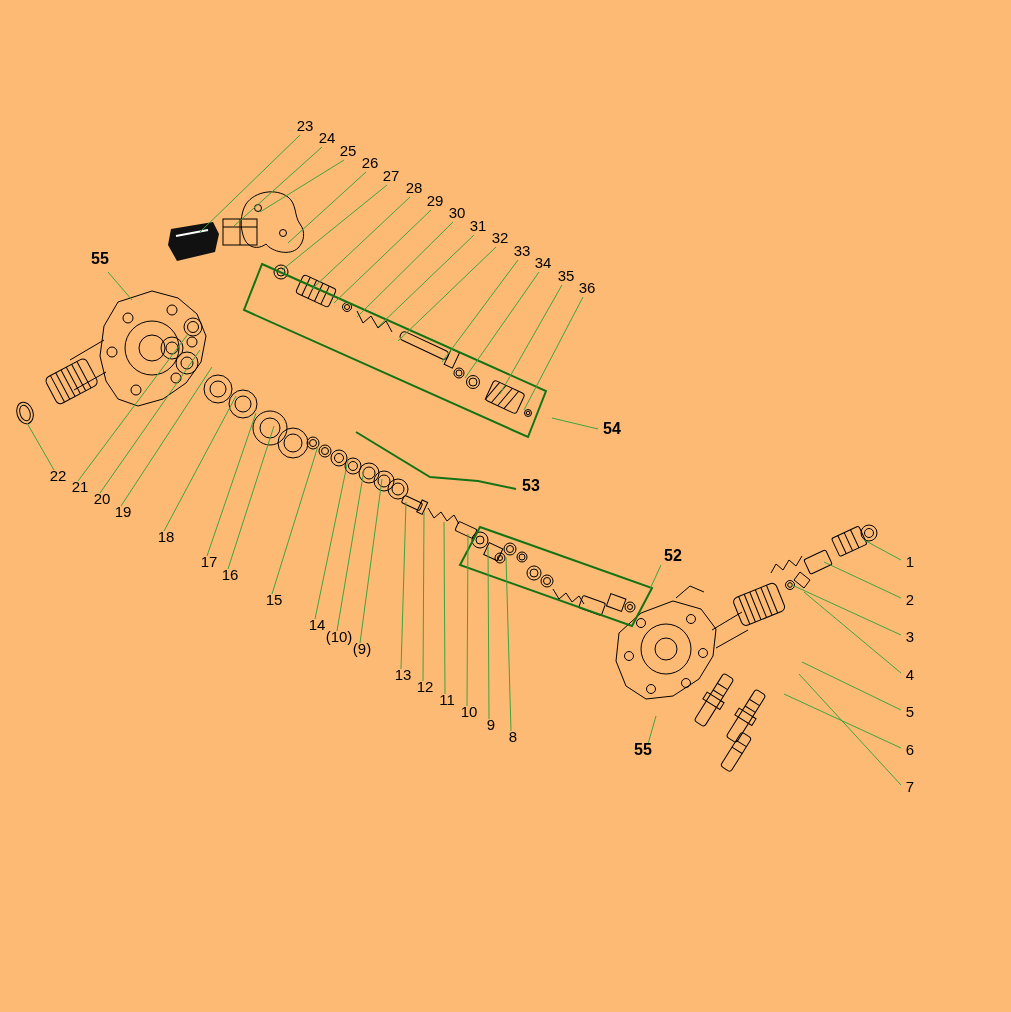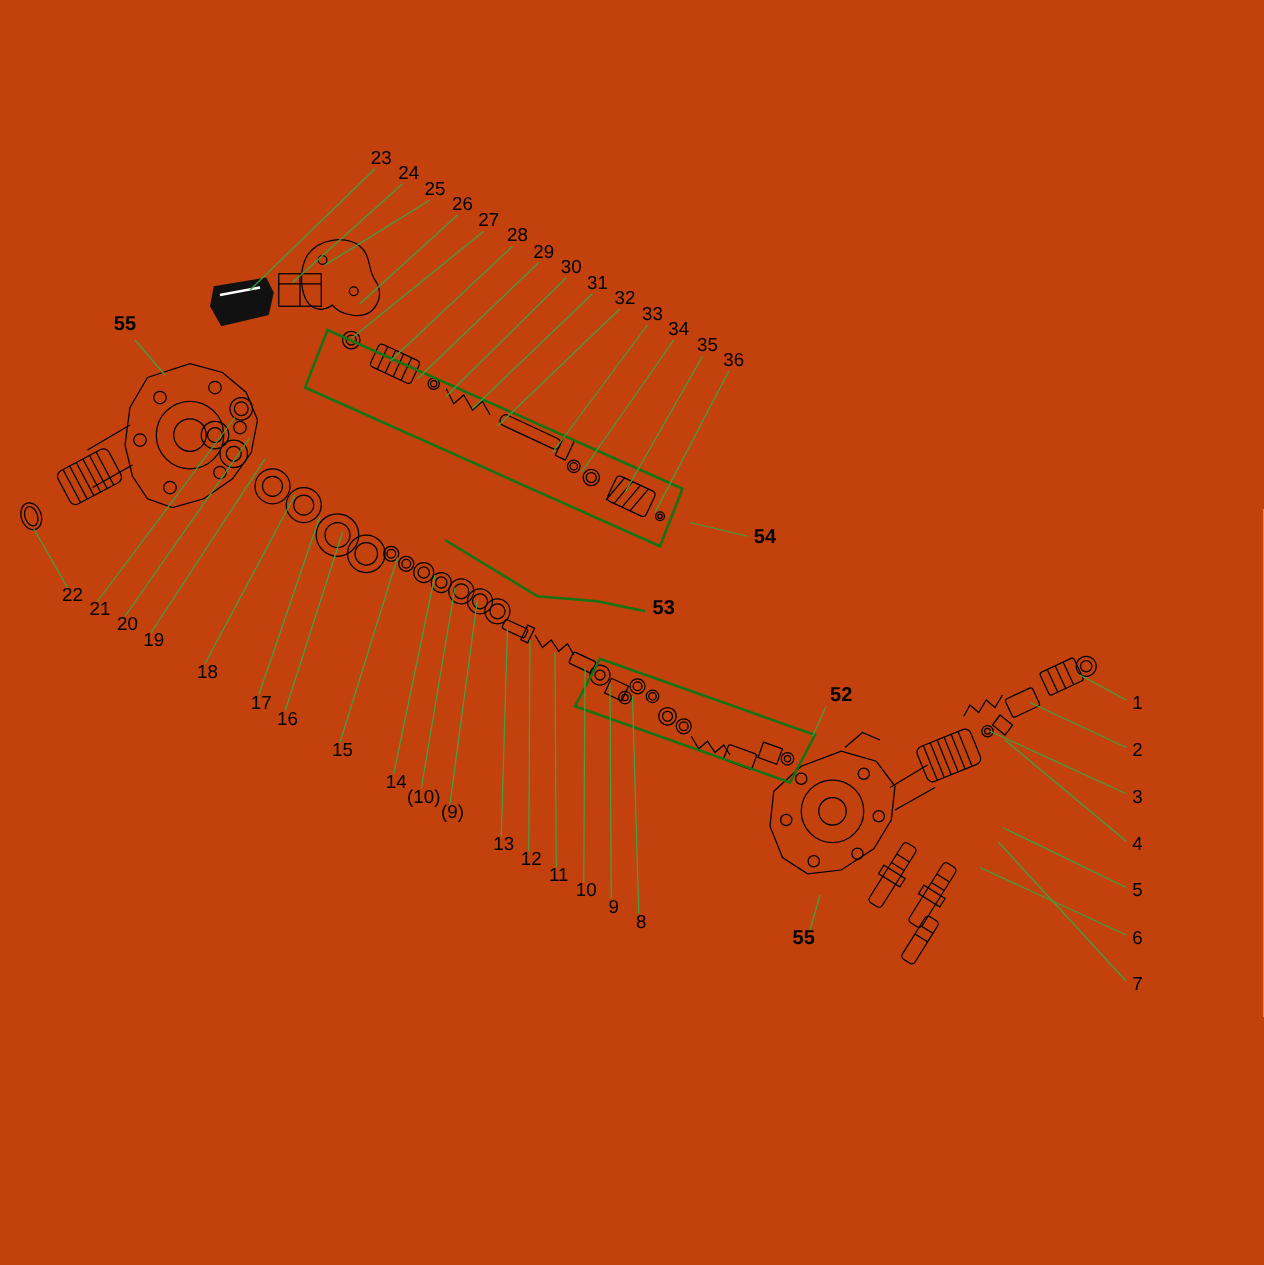--- a/index.html
+++ b/index.html
@@ -1,16 +1,16 @@
 <!DOCTYPE html>
 <html><head>
 <meta charset="utf-8">
 <style>
   html,body{margin:0;padding:0;background:#ffffff;}
-  #stage{position:relative;width:1011px;height:1012px;background:#c2410c;overflow:hidden;}
+  #stage{position:relative;width:1011px;height:1012px;background:#fdba74;overflow:hidden;}
   svg{display:block;}
   text{font-family:"Liberation Sans",sans-serif;}
 </style>
 </head>
 <body>
 
 <div id="stage">
 <svg id="diagram-svg" width="1011" height="1012" viewBox="0 0 1011 1012">
 
   <g stroke="#000000" fill="none" stroke-width="1">

